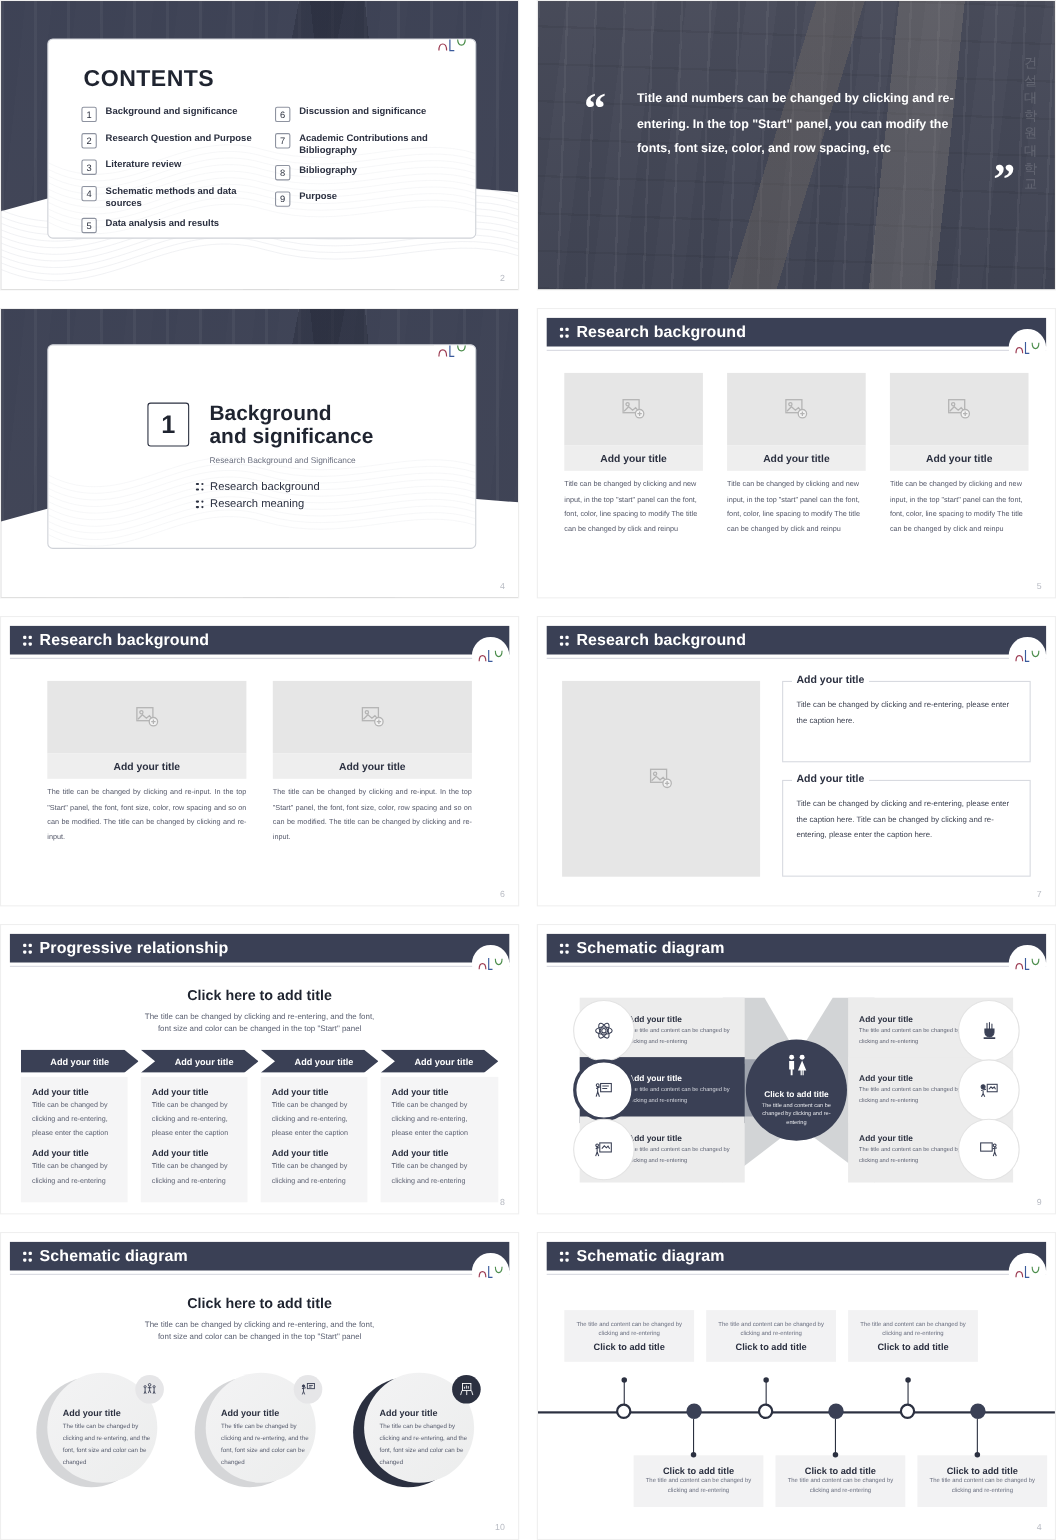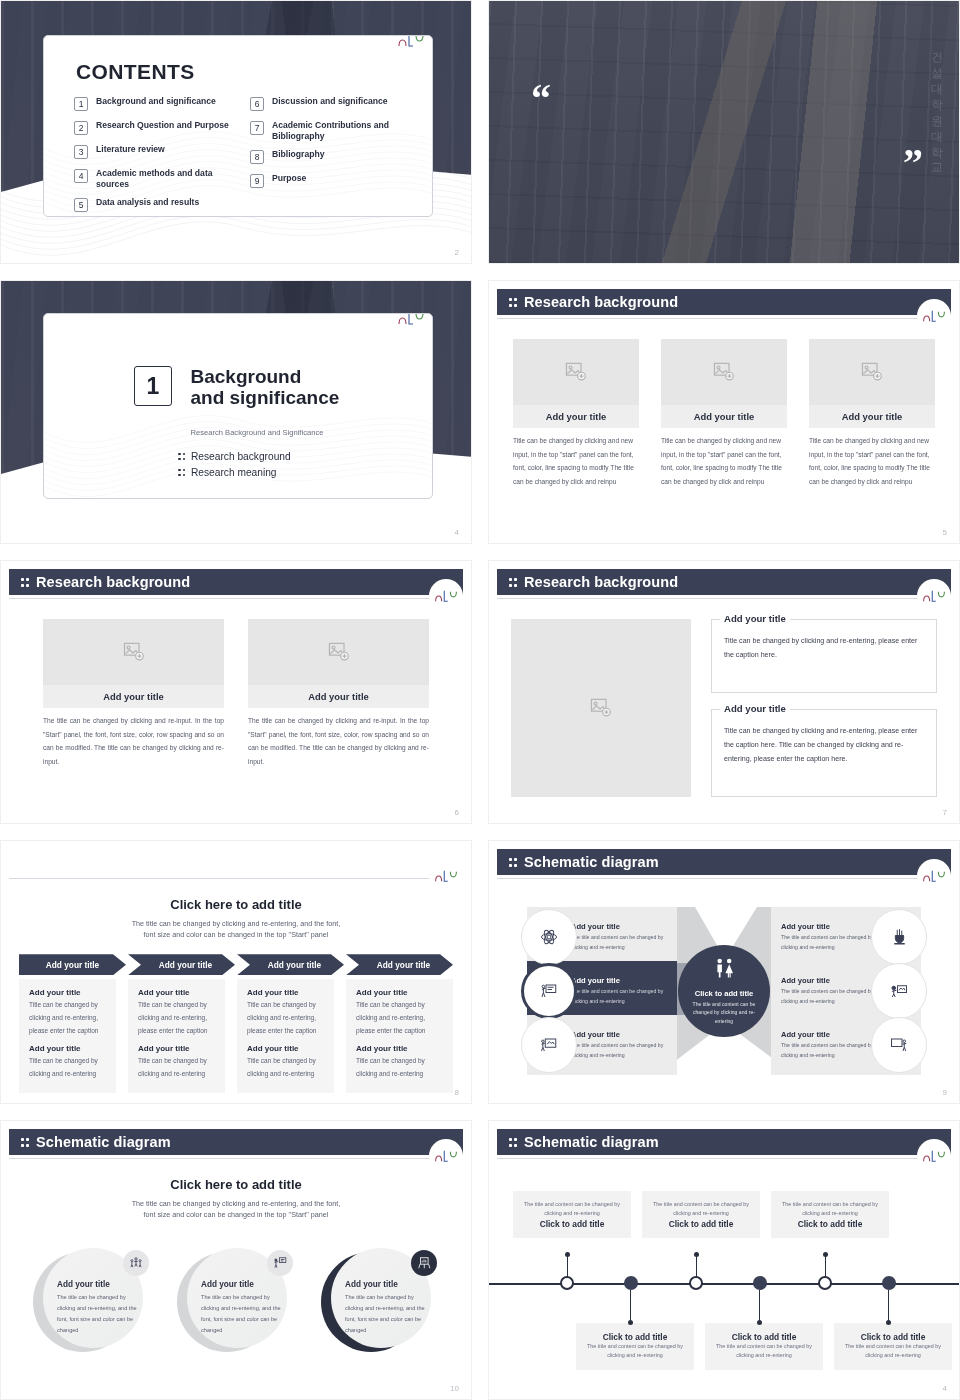--- a/index.html
+++ b/index.html
@@ -98,21 +98,21 @@
 
   
   .div-inner { position:absolute; left:90px; top:52px; }
   .div-num {
     width:38px;height:40px;border:1.6px solid #2b3040;border-radius:3px;
     display:inline-flex;align-items:center;justify-content:center;
     font-size:23px;font-weight:bold;color:#1f2430; vertical-align:top;
   }
   .div-texts { display:inline-block; margin-left:14px; vertical-align:top; }
   .div-h { font-size:19px; font-weight:bold; color:#1f2430; line-height:1.12; }
-  .div-sub { font-size:7.6px; color:#6c7180; margin-top:19px; }
+  .div-sub { font-size:7.6px; color:#6c7180; margin-top:5px; }
   .div-list { margin-top:14px; margin-left:44px; }
   .div-li { font-size:10.2px; color:#2b3040; margin-bottom:5px; display:flex; align-items:center;}
   .div-li .bdots{ display:inline-block;position:relative;width:7px;height:11px;margin-right:6px;}
   .div-li .bdots i{position:absolute;width:2.5px;height:2.5px;background:#2b3040;border-radius:1px;}
   .div-li .bdots i:nth-child(1){left:0;top:2px}
   .div-li .bdots i:nth-child(2){left:0;top:7px}
   .div-li .bdots i:nth-child(3){left:4.5px;top:2px}
   .div-li .bdots i:nth-child(4){left:4.5px;top:7px}
 
   
@@ -284,21 +284,21 @@
           <div class="toc-row">
             <div class="toc-num">2</div>
             <div class="toc-label">Research Question and Purpose</div>
           </div>
           <div class="toc-row">
             <div class="toc-num">3</div>
             <div class="toc-label">Literature review</div>
           </div>
           <div class="toc-row">
             <div class="toc-num">4</div>
-            <div class="toc-label">Academic methods and data sources</div>
+            <div class="toc-label">Schematic methods and data sources</div>
           </div>
           <div class="toc-row">
             <div class="toc-num">5</div>
             <div class="toc-label">Data analysis and results</div>
           </div>
         </div>
         <div class="toc-col">
           <div class="toc-row">
             <div class="toc-num">6</div>
             <div class="toc-label">Discussion and significance</div>
@@ -328,20 +328,21 @@
     </div>
 
     <div class="pagenum">2</div>
   </div>
 
   <div class="slide">
     <div class="quote-bg"></div>
     <div class="ko-side">건설대학원대학교</div>
     <div class="quote-wrap">
       <div class="qmark open">“</div>
+      <div class="qtext">Title and numbers can be changed by clicking and re-entering. In the top "Start" panel, you can modify the fonts, font size, color, and row spacing, etc</div>
       <div class="qmark close">”</div>
     </div>
     <div class="pagenum"></div>
   </div>
 
   <div class="slide">
     <div class="coverbg">
       <div class="photo"></div>
       <div class="cut cut-a" style="top:150px;"></div>
     </div>
@@ -561,20 +562,29 @@
             <div class="lg">Add your title</div>
             <p>Title can be changed by clicking and re-entering, please enter the caption here. Title can be changed by clicking and re-entering, please enter the caption here.</p>
           </div>
         </div>
       </div>
     </div>
     <div class="pagenum">7</div>
   </div>
 
   <div class="slide">
+    <div class="hdr">
+      <span class="dots">
+          <i></i>
+          <i></i>
+          <i></i>
+          <i></i>
+        </span>
+      <span class="htxt">Progressive relationship</span>
+    </div>
     <div class="hdr-rule"></div>
     <div class="logo" style="right:8px; top:18px;">
       <svg width="26" height="18" viewBox="0 0 30 20">
         <path d="M3,16 C3,8 10,8 10,16" stroke="#9c3b52" stroke-width="1.2" fill="none"></path>
         <path d="M13,4 L13,16 L17,16" stroke="#3a5a9c" stroke-width="1.2" fill="none"></path>
         <path d="M20,5 C20,13 27,13 27,5" stroke="#4e8f4e" stroke-width="1.2" fill="none"></path>
       </svg>
     </div>
 
     <div class="body">

